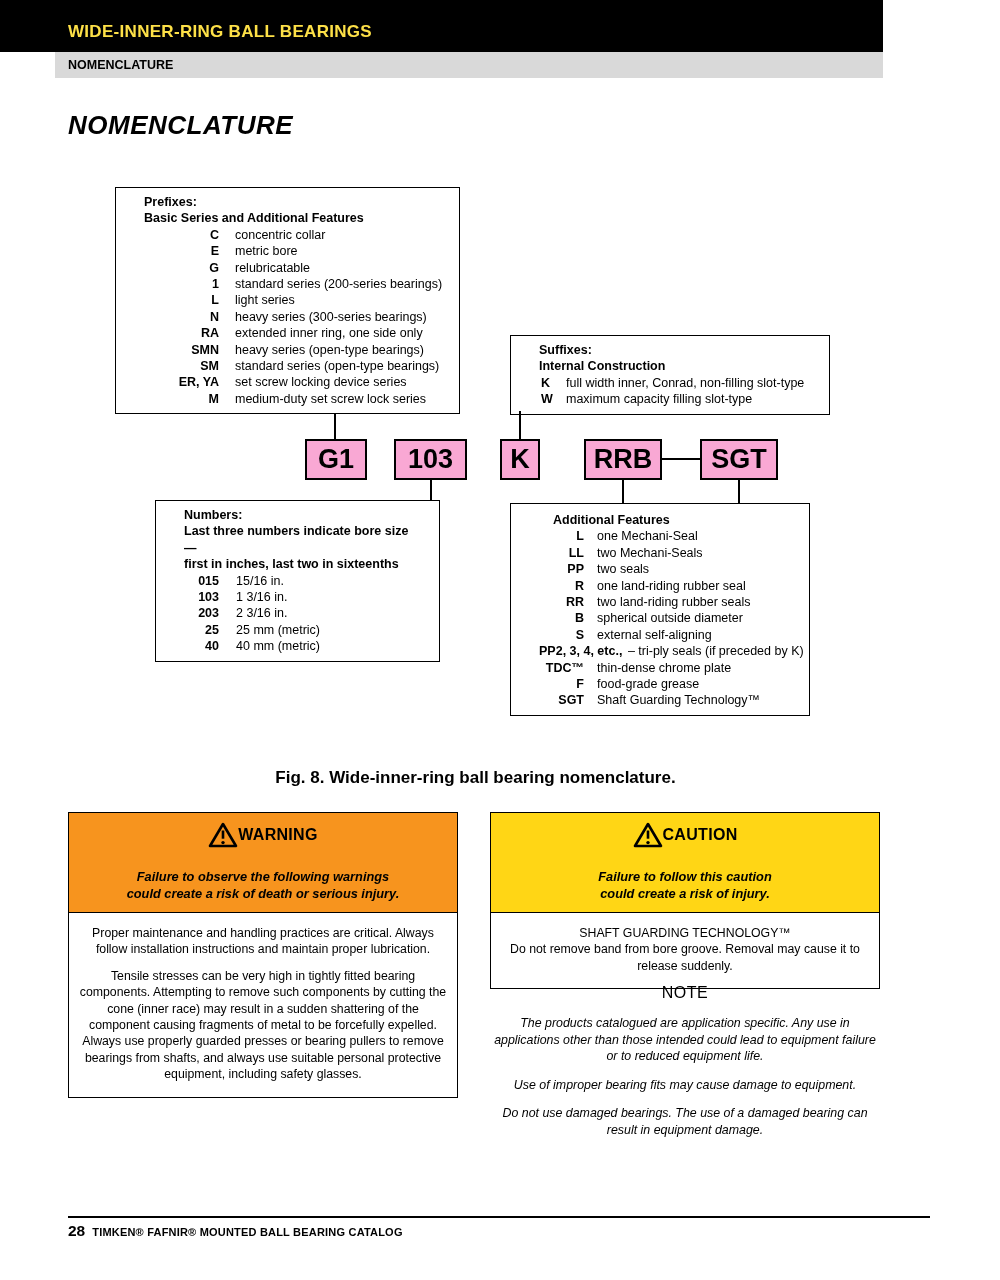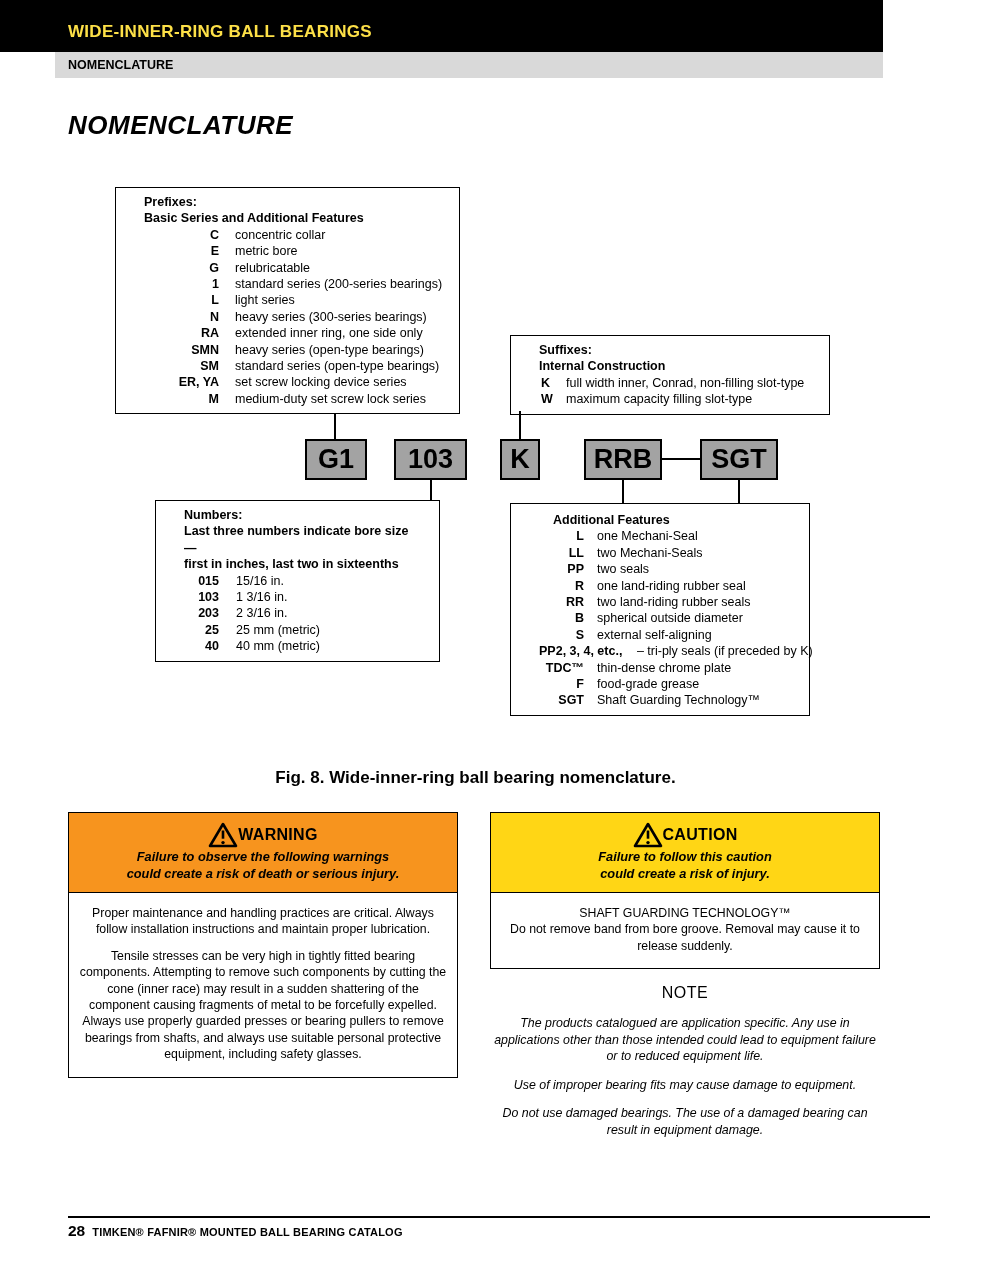--- a/index.html
+++ b/index.html
@@ -32,26 +32,26 @@
   .features-box { left:510px; top:503px; width:300px; min-height:212px; padding-top:8px; }
   .box-title, .box-subtitle { font-weight:bold; }
   .box-subtitle.pre { white-space:pre-line; }
   .features-title { font-weight:bold; margin-left:14px; }
 
   .kv-row { display:grid; grid-template-columns:var(--codew,75px) 1fr; column-gap:var(--gap,16px); }
   .kv-code { font-weight:bold; text-align:right; white-space:nowrap; }
   .kv-left .kv-code { text-align:left; padding-left:2px; }
   .kv-desc { white-space:nowrap; }
   .kv-full { display:block; white-space:nowrap; }
-  .kv-full .kv-code { margin-right:11px;text-align:right; }
+  .kv-full .kv-code { margin-right:2px;text-align:right; }
 
   
   .code-box { position:absolute; top:439px; height:41px; border:2px solid #000;
     display:flex; align-items:center; justify-content:center;
-    font-weight:bold; font-size:27px; background:#a3a3a3; }
+    font-weight:bold; font-size:27px; background:#f9a8d4; }
   .code-g1  { left:305px; width:62px; }
   .code-103 { left:394px; width:73px; }
   .code-k   { left:500px; width:40px; }
   .code-rrb { left:584px; width:78px; }
   .code-sgt { left:700px; width:78px; }
   .vline { position:absolute; width:1.5px; background:#000; }
   .hline { position:absolute; height:1.5px; background:#000; }
 
   .fig-caption { position:absolute; left:68px; top:768px; width:815px;
     text-align:center; font-weight:bold; font-size:17px; }
@@ -60,21 +60,21 @@
   .safety-box { position:absolute; border:1.5px solid #000; background:#fff; }
   .warning-box { left:68px; top:812px; width:390px; }
   .caution-box { left:490px; top:812px; width:390px; }
   .safety-header { border-bottom:1.5px solid #000; text-align:center; padding:9px 10px 10px; }
   .warning-header { background:var(--warning-orange,#f7941e); }
   .caution-header { background:var(--caution-yellow,#ffd615); }
   .safety-title-row { display:flex; align-items:center; justify-content:center; }
   .safety-title { font-weight:bold; font-size:16px; letter-spacing:.3px; }
   .tri-icon { display:inline-flex; }
   .safety-sub { font-weight:bold; font-style:italic; font-size:12.8px; line-height:17px;
-    margin-top:0; white-space:pre-line; }
+    margin-top:20px; white-space:pre-line; }
   .safety-body { padding:12px 8px 14px; text-align:center; font-size:12.3px; line-height:16.4px; }
   .safety-body p + p { margin-top:10px; }
 
   
   .note-section { position:absolute; left:488px; top:984px; width:394px; text-align:center; }
   .note-title { font-size:16px; letter-spacing:.5px; margin-bottom:13px; }
   .note-section p { font-style:italic; font-size:12.4px; line-height:16.6px; margin-bottom:12px; }
 
   
   .footer-rule { position:absolute; left:68px; top:1216px; width:862px; height:2px; background:#000; }

